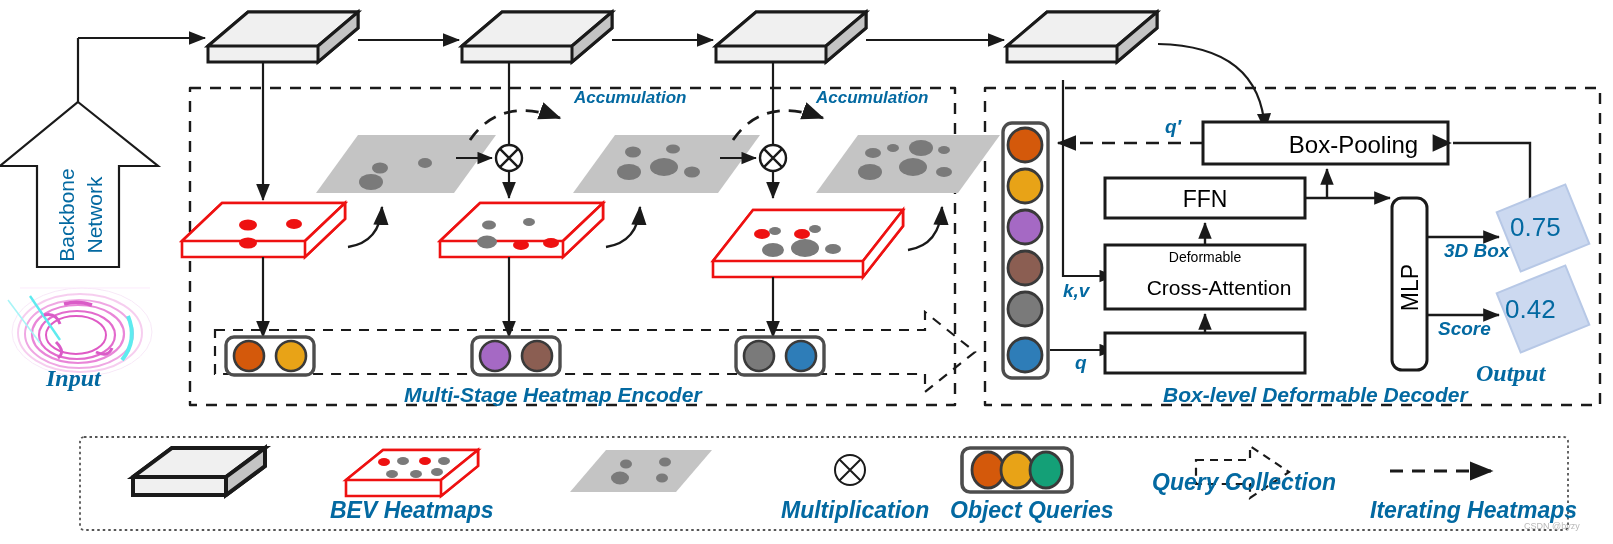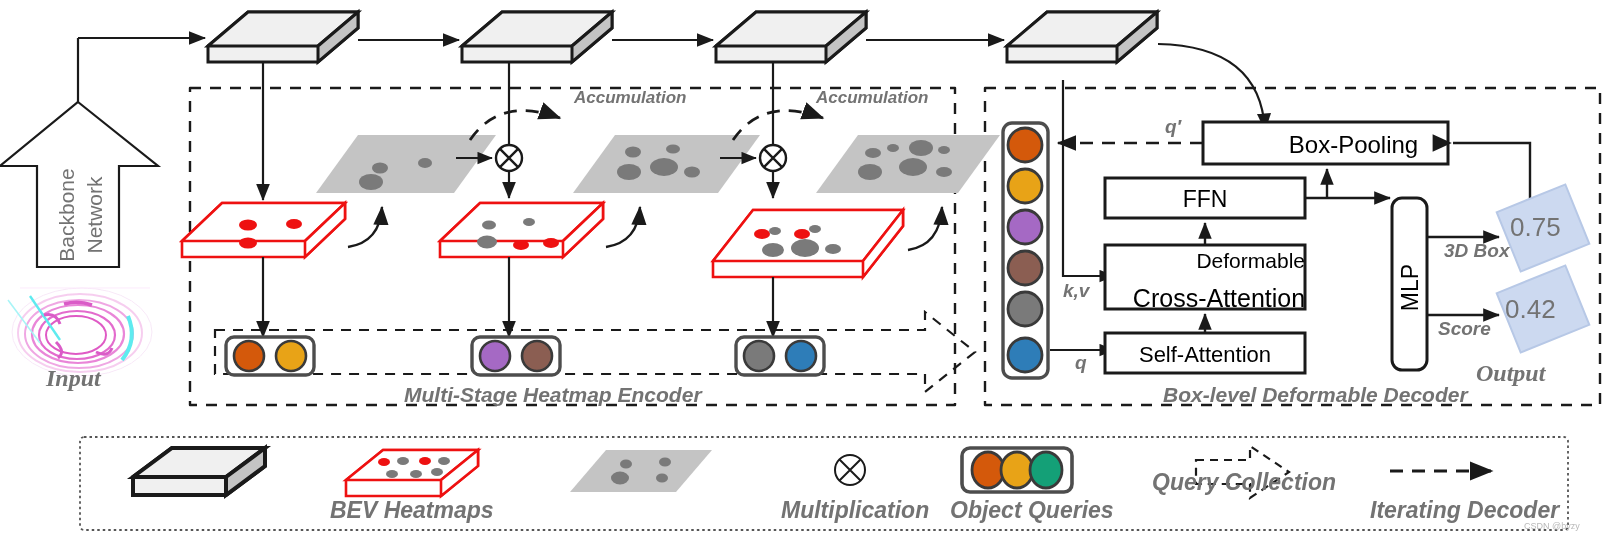--- a/index.html
+++ b/index.html
@@ -1,19 +1,19 @@
 <!DOCTYPE html>
 <html><head>
 <meta charset="utf-8">
 <style>
   html,body{margin:0;padding:0;background:#fff;}
   body{width:1613px;height:544px;font-family:"Liberation Sans",sans-serif;position:relative;overflow:hidden;}
   #root{position:absolute;left:0;top:0;width:1613px;height:544px;}
   svg#canvas{position:absolute;left:0;top:0;width:1613px;height:544px;}
-  .lbl{position:absolute;white-space:nowrap;color:#737373;}
+  .lbl{position:absolute;white-space:nowrap;color:#0369a1;}
   .ital{font-style:italic;font-weight:bold;}
   .seriflbl{font-family:"Liberation Serif",serif;font-style:italic;font-weight:bold;}
   .boxtext{position:absolute;white-space:nowrap;color:#000;font-family:"Liberation Sans",sans-serif;}
   .vert{transform:rotate(-90deg);transform-origin:center center;}
   .watermark{position:absolute;color:#b9b9b9;font-size:9px;font-family:"Liberation Sans",sans-serif;}
 </style>
 </head>
 <body>
 
 <div id="root">
@@ -324,38 +324,37 @@
 
 <div class="lbl ital" style="left:574px;top:88px;font-size:17px;">Accumulation</div>
 <div class="lbl ital" style="left:816px;top:88px;font-size:17px;">Accumulation</div>
 
 <div class="lbl ital" style="left:404px;top:383px;font-size:21px;">Multi-Stage Heatmap Encoder</div>
 
 <div class="lbl ital" style="left:1163px;top:383px;font-size:21px;">Box-level Deformable Decoder</div>
 
 <div class="boxtext" style="left:1203px;top:131px;width:245px;text-align:center;font-size:24px;margin-left:28px;">Box-Pooling</div>
 <div class="boxtext" style="left:1105px;top:186px;width:200px;text-align:center;font-size:23px;">FFN</div>
-<div class="boxtext" style="left:1105px;top:249px;width:200px;text-align:right;font-size:21px;">Deformable</div>
-<div class="boxtext" style="left:1105px;top:276px;width:228px;text-align:center;font-size:25px;margin-top:8px;">Cross-Attention</div>
-<div class="boxtext" style="left:1105px;top:342px;width:200px;text-align:center;font-size:22px;">Self-Attention</div>
+<div class="boxtext" style="left:1105px;top:249px;width:200px;text-align:center;font-size:14px;">Deformable</div>
+<div class="boxtext" style="left:1105px;top:276px;width:228px;text-align:center;font-size:21px;">Cross-Attention</div>
 <div style="position:absolute;left:1330px;top:274px;width:160px;height:24px;">
   <div class="vert" style="width:160px;text-align:center;font-size:23px;">MLP</div>
 </div>
 
 <div class="lbl ital" style="left:1165px;top:116px;font-size:19px;">q′</div>
 <div class="lbl ital" style="left:1063px;top:280px;font-size:19px;">k,v</div>
 <div class="lbl ital" style="left:1075px;top:352px;font-size:19px;">q</div>
 <div class="lbl ital" style="left:1434px;top:240px;font-size:19px;margin-left:10px;">3D Box</div>
 <div class="lbl ital" style="left:1438px;top:318px;font-size:19px;">Score</div>
 
 <div class="lbl" style="left:1510px;top:212px;font-size:26px;">0.75</div>
 <div class="lbl" style="left:1505px;top:294px;font-size:26px;">0.42</div>
 <div class="lbl seriflbl" style="left:1476px;top:360px;font-size:24px;">Output</div>
 
 <div class="lbl ital" style="left:330px;top:497px;font-size:23px;">BEV Heatmaps</div>
 <div class="lbl ital" style="left:781px;top:497px;font-size:23px;">Multiplication</div>
 <div class="lbl ital" style="left:950px;top:497px;font-size:23px;">Object Queries</div>
 <div class="lbl ital" style="left:1152px;top:469px;font-size:23px;">Query Collection</div>
-<div class="lbl ital" style="left:1370px;top:497px;font-size:23px;">Iterating Decoder</div>
+<div class="lbl ital" style="left:1370px;top:497px;font-size:23px;">Iterating Heatmaps</div>
 
 <div class="watermark" style="left:1524px;top:521px;">CSDN @byzy</div>
 
 </div>
 
 </body></html>

